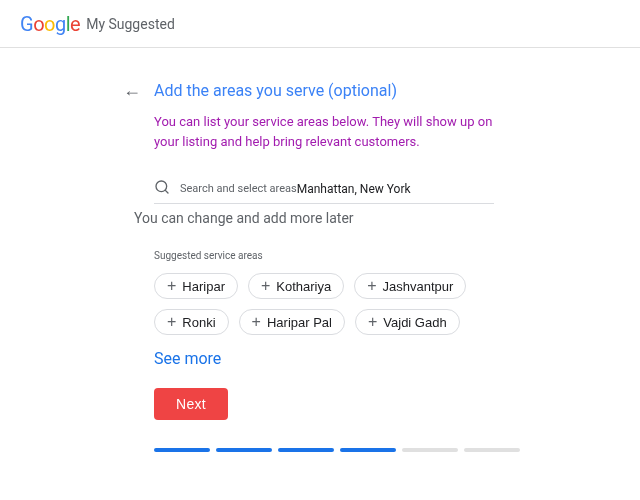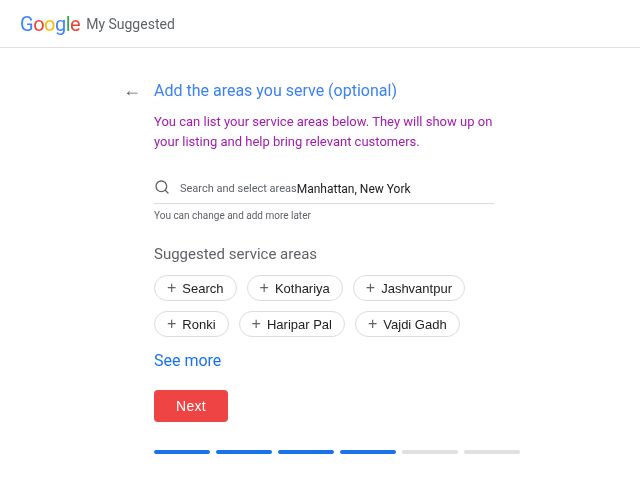--- a/index.html
+++ b/index.html
@@ -108,33 +108,33 @@
     }
     .search-inner {
       display: flex;
       flex: 1;
     }
     .search-value {
       font-size: 12px;
       color: #202124;
     }
     .helper-text {
+      font-size: 14px;
+      color: #5f6368;
+      margin-top: 6px;
+      margin-left: 14px;
+    }
+
+    
+    .suggested-section {
+      margin-left: 34px;
+      margin-top: 24px;
+    }
+    .suggested-label {
       font-size: 10px;
-      color: #5f6368;
-      margin-top: 6px;
-      margin-left: 34px;
-    }
-
-    
-    .suggested-section {
-      margin-left: 34px;
-      margin-top: 24px;
-    }
-    .suggested-label {
-      font-size: 15px;
       color: #5f6368;
       margin-bottom: 12px;
     }
     .chips-row {
       display: flex;
       flex-wrap: wrap;
       gap: 10px;
       margin-bottom: 10px;
     }
     .chip {
@@ -247,21 +247,21 @@
     
     <p class="helper-text">You can change and add more later</p>
 
     
     <div class="suggested-section">
       <p class="suggested-label">Suggested service areas</p>
 
       <div class="chips-row">
         <button class="chip">
           <span class="chip-plus">+</span>
-          <span>Search</span>
+          <span>Haripar</span>
         </button>
         <button class="chip">
           <span class="chip-plus">+</span>
           <span>Kothariya</span>
         </button>
         <button class="chip">
           <span class="chip-plus">+</span>
           <span>Jashvantpur</span>
         </button>
       </div>

